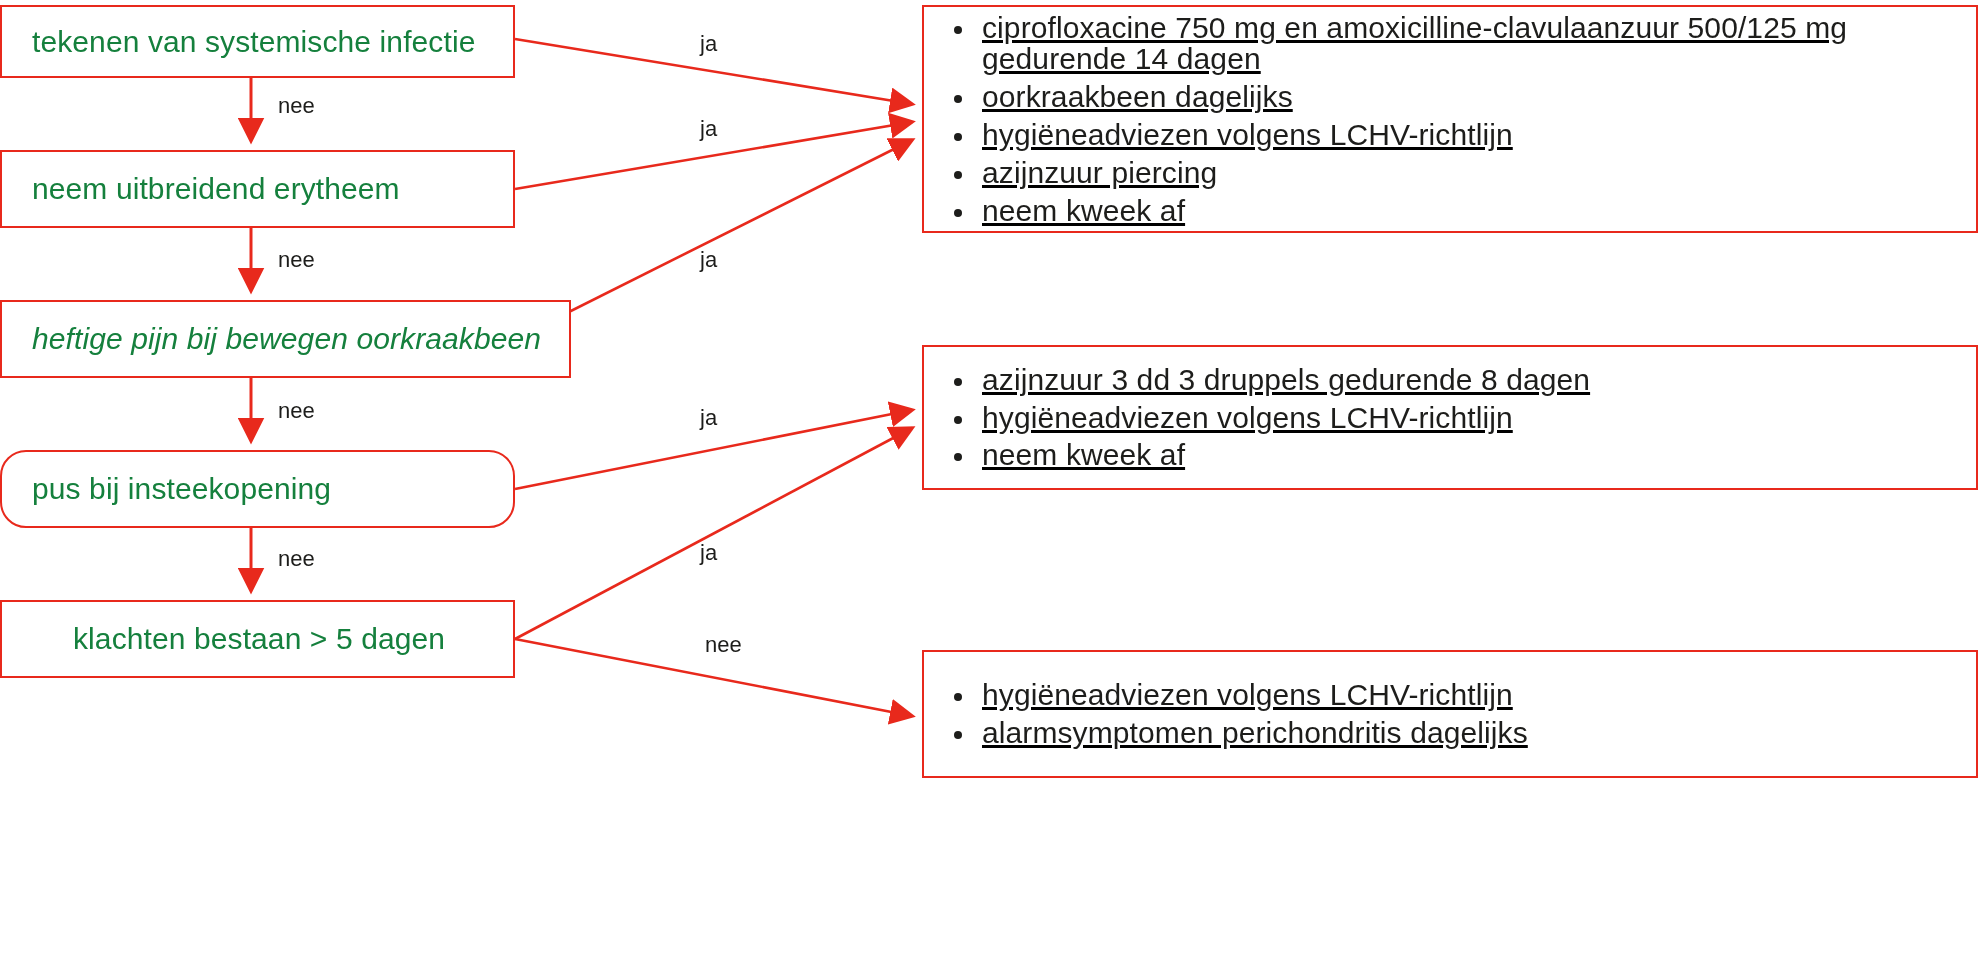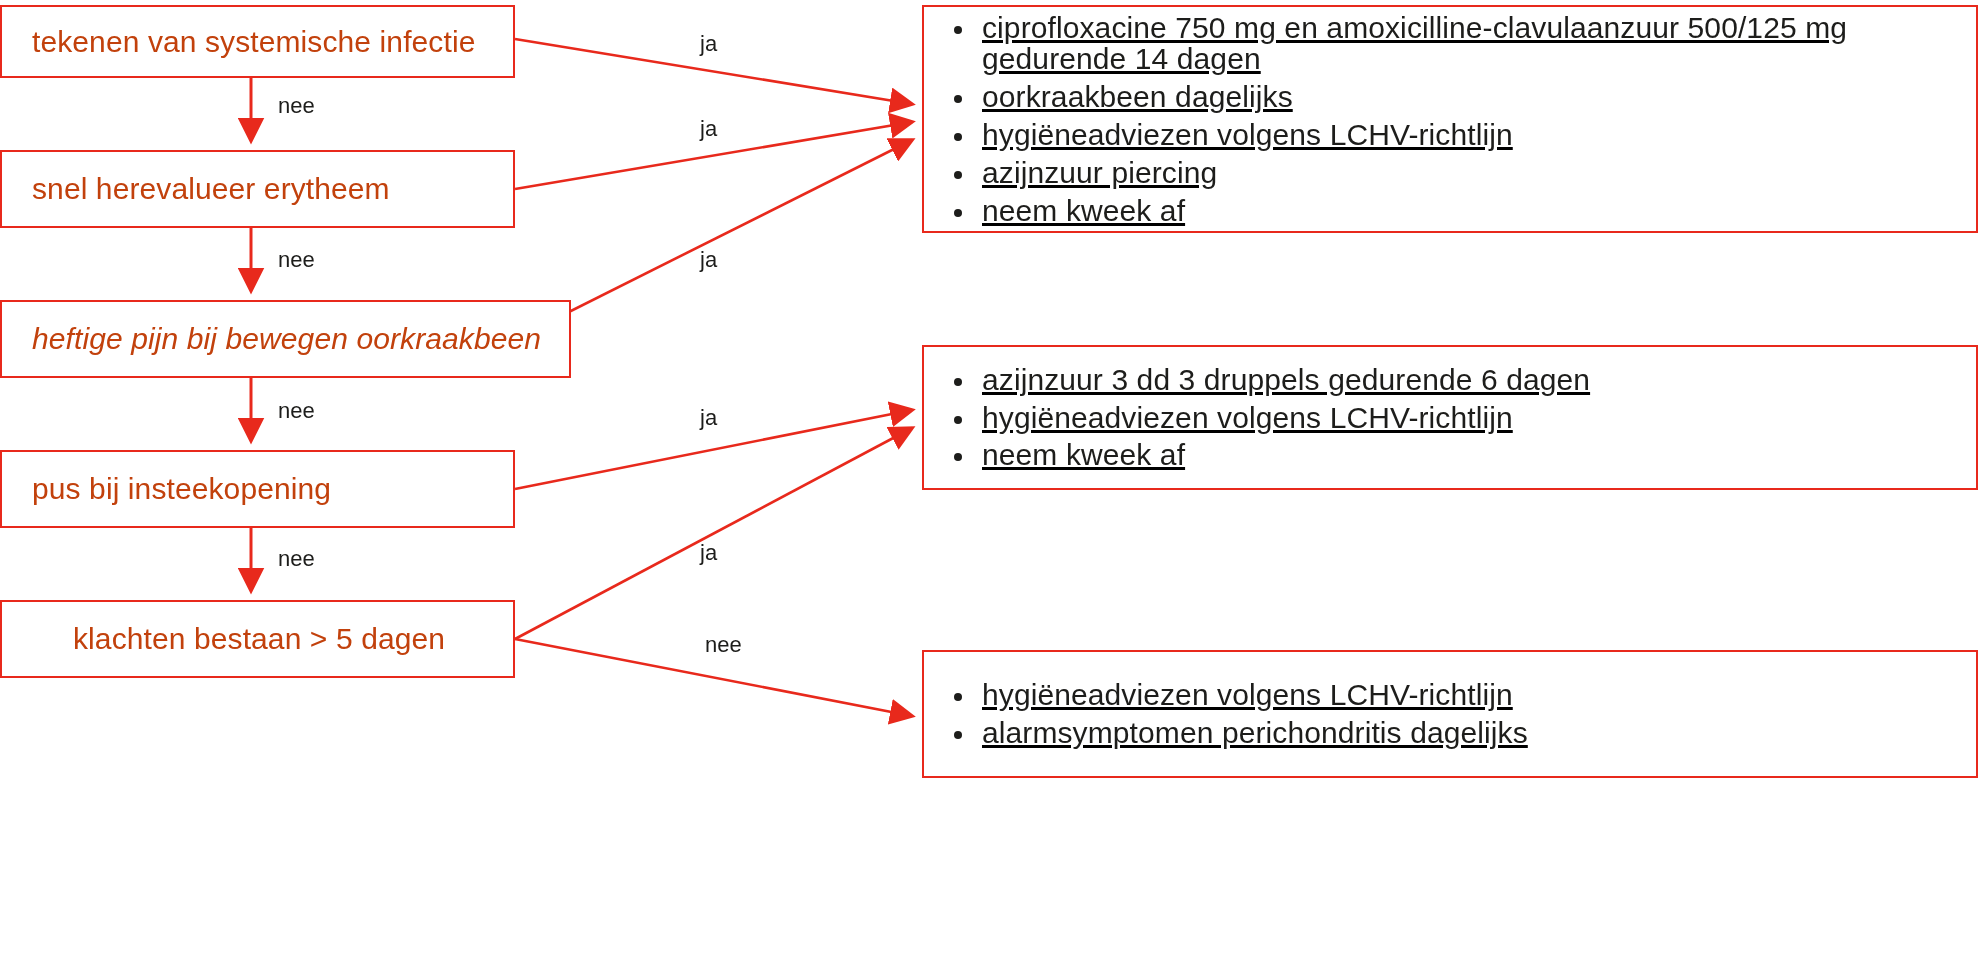--- a/index.html
+++ b/index.html
@@ -15,21 +15,21 @@
   .node{
     position:absolute;
     box-sizing:border-box;
     border:2px solid #e8291c;
     background:#ffffff;
     display:flex;
     align-items:center;
   }
   .node .label{
     font-size:30px;
-    color:#c2410c;
+    color:#15803d;
     padding-left:30px;
     letter-spacing:.1px;
     line-height:1.25;
     white-space:nowrap;
   }
 
   .outcome{
     position:absolute;
     box-sizing:border-box;
     border:2px solid #e8291c;
@@ -105,48 +105,48 @@
 
       <line x1="515" y1="639" x2="912" y2="716"></line>
     </g>
   </svg>
 
   <div class="node" style="left:0px;top:5px;width:515px;height:73px;">
     <span class="label">tekenen van systemische infectie</span>
   </div>
 
   <div class="node" style="left:0px;top:150px;width:515px;height:78px;">
-    <span class="label">snel herevalueer erytheem</span>
+    <span class="label">neem uitbreidend erytheem</span>
   </div>
 
   <div class="node" style="left:0px;top:300px;width:571px;height:78px;font-style:italic;">
     <span class="label">heftige pijn bij bewegen oorkraakbeen</span>
   </div>
 
-  <div class="node" style="left:0px;top:450px;width:515px;height:78px;">
+  <div class="node" style="left:0px;top:450px;width:515px;height:78px;border-radius:26px;">
     <span class="label">pus bij insteekopening</span>
   </div>
 
   <div class="node" style="left:0px;top:600px;width:515px;height:78px;padding-left:41px;">
     <span class="label">klachten bestaan &gt; 5 dagen</span>
   </div>
 
   <div class="outcome" style="left:922px;top:5px;width:1056px;height:228px;">
     <ul>
       <li>ciprofloxacine 750 mg en amoxicilline-clavulaanzuur 500/125 mg gedurende 14 dagen</li>
       <li>oorkraakbeen dagelijks</li>
       <li>hygiëneadviezen volgens LCHV-richtlijn</li>
       <li>azijnzuur piercing</li>
       <li>neem kweek af</li>
     </ul>
   </div>
 
   <div class="outcome" style="left:922px;top:345px;width:1056px;height:145px;">
     <ul>
-      <li>azijnzuur 3 dd 3 druppels gedurende 6 dagen</li>
+      <li>azijnzuur 3 dd 3 druppels gedurende 8 dagen</li>
       <li>hygiëneadviezen volgens LCHV-richtlijn</li>
       <li>neem kweek af</li>
     </ul>
   </div>
 
   <div class="outcome" style="left:922px;top:650px;width:1056px;height:128px;">
     <ul>
       <li>hygiëneadviezen volgens LCHV-richtlijn</li>
       <li>alarmsymptomen perichondritis dagelijks</li>
     </ul>

